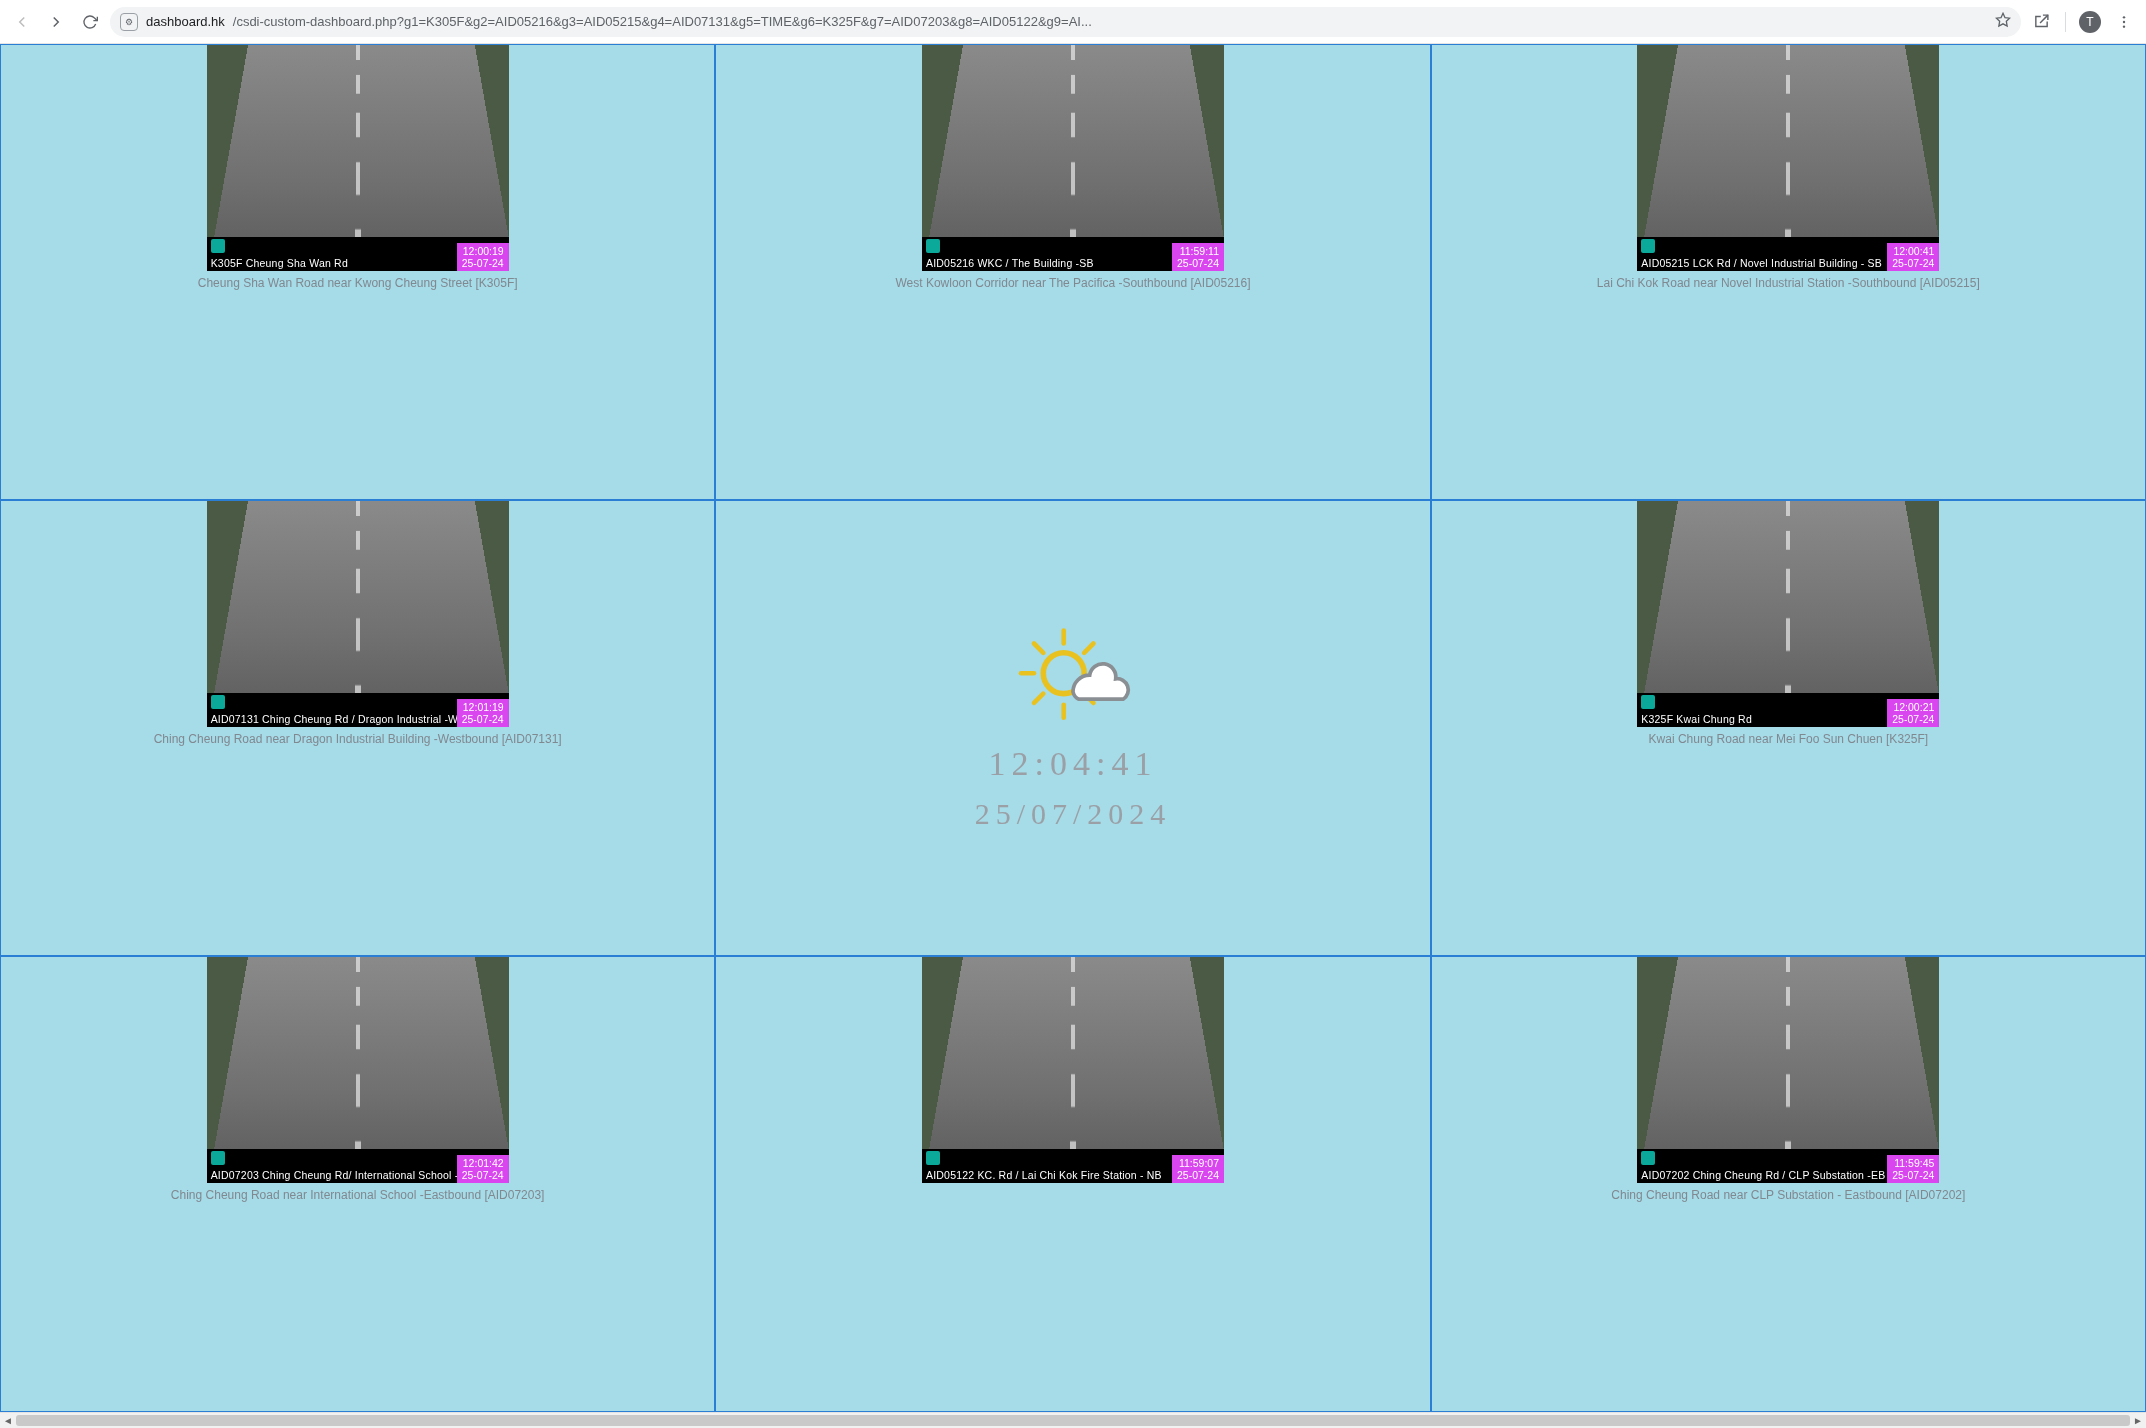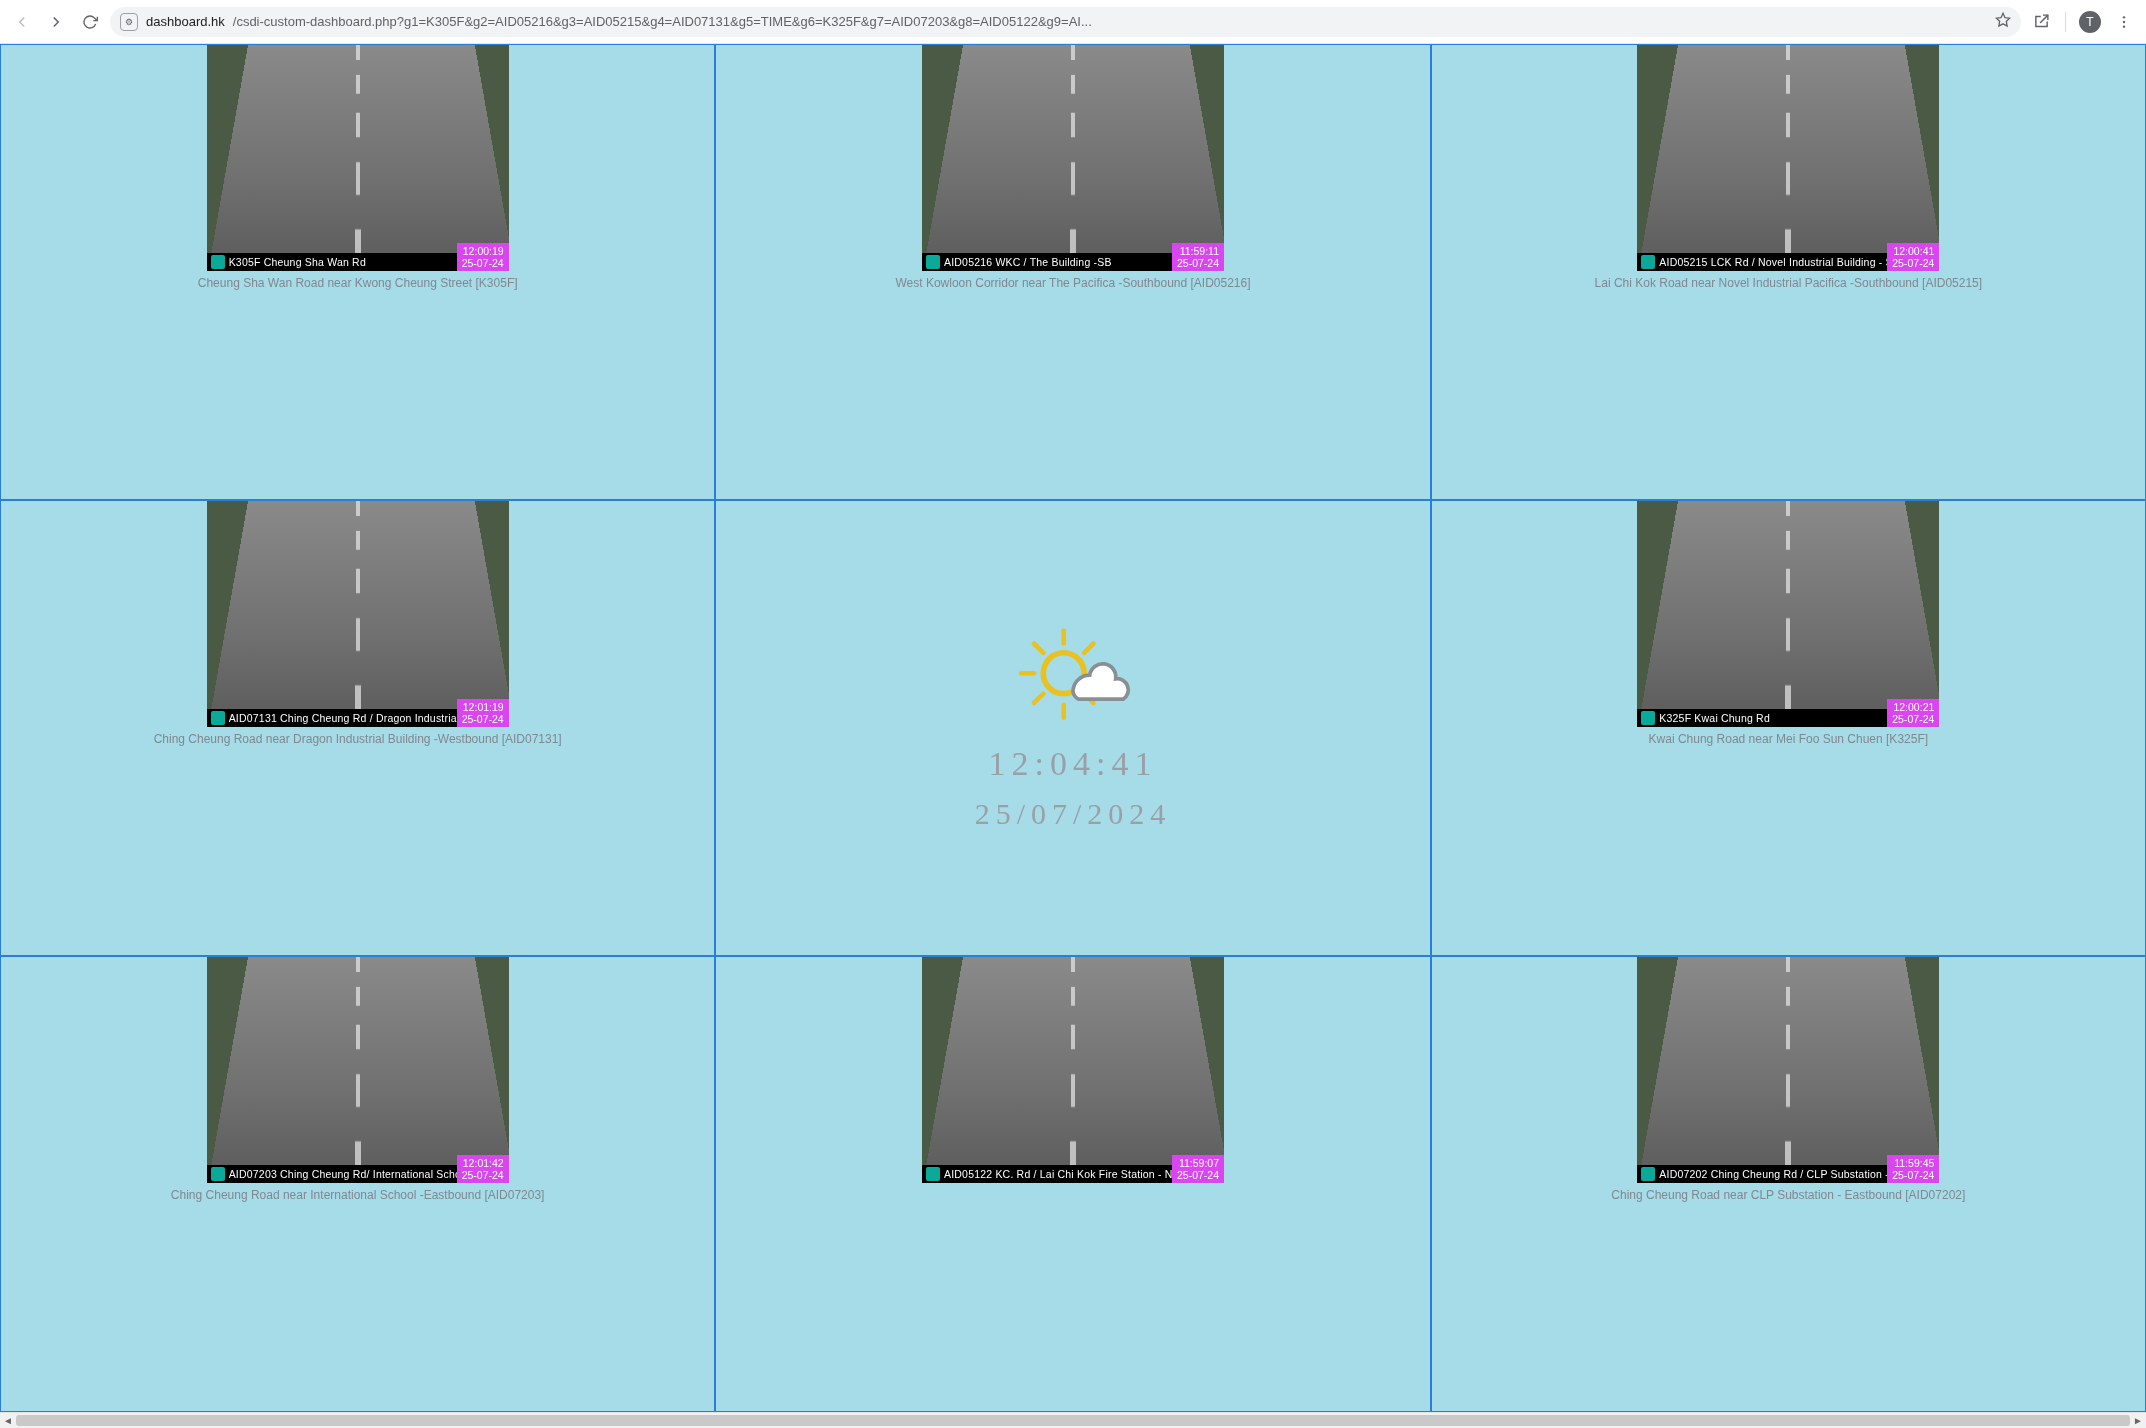--- a/index.html
+++ b/index.html
@@ -114,24 +114,24 @@
     transform-origin: top;
     opacity:.7;
   }
   .cam-bar {
     position:absolute; left:0; right:0; bottom:0;
     background:#000;
     color:#fff;
     font-size:10.5px;
     padding:2px 4px;
     display:flex;
-    align-items:center;
     gap:4px;
     font-family: Arial, sans-serif;
     letter-spacing:.2px;
+    flex-direction:column;
   }
   .cam-bar .logo {
     width:14px;height:14px;background:#0aa99a;border-radius:2px;
     flex-shrink:0;
   }
   .cam-ts {
     position:absolute; right:0; bottom:0;
     background:#d946ef;color:#fff;
     font-size:10.5px;
     padding:2px 5px;
@@ -276,21 +276,21 @@
           <div class="cam-lane"></div>
         <div class="cam-bar">
           <span class="logo"></span>
           <span>AID05215 LCK Rd / Novel Industrial Building - SB</span>
         </div>
         <div class="cam-ts">
           <div>12:00:41</div>
             <div>25-07-24</div>
         </div>
       </div>
-      <div class="caption">Lai Chi Kok Road near Novel Industrial Pacifica -Southbound [AID05215]</div>
+      <div class="caption">Lai Chi Kok Road near Novel Industrial Station -Southbound [AID05215]</div>
     </div>
 
     <div class="cell">
       <div class="cam-frame">
         <div class="cam-road"></div>
           <div class="cam-lane"></div>
         <div class="cam-bar">
           <span class="logo"></span>
           <span>AID07131 Ching Cheung Rd / Dragon Industrial -WB</span>
         </div>

